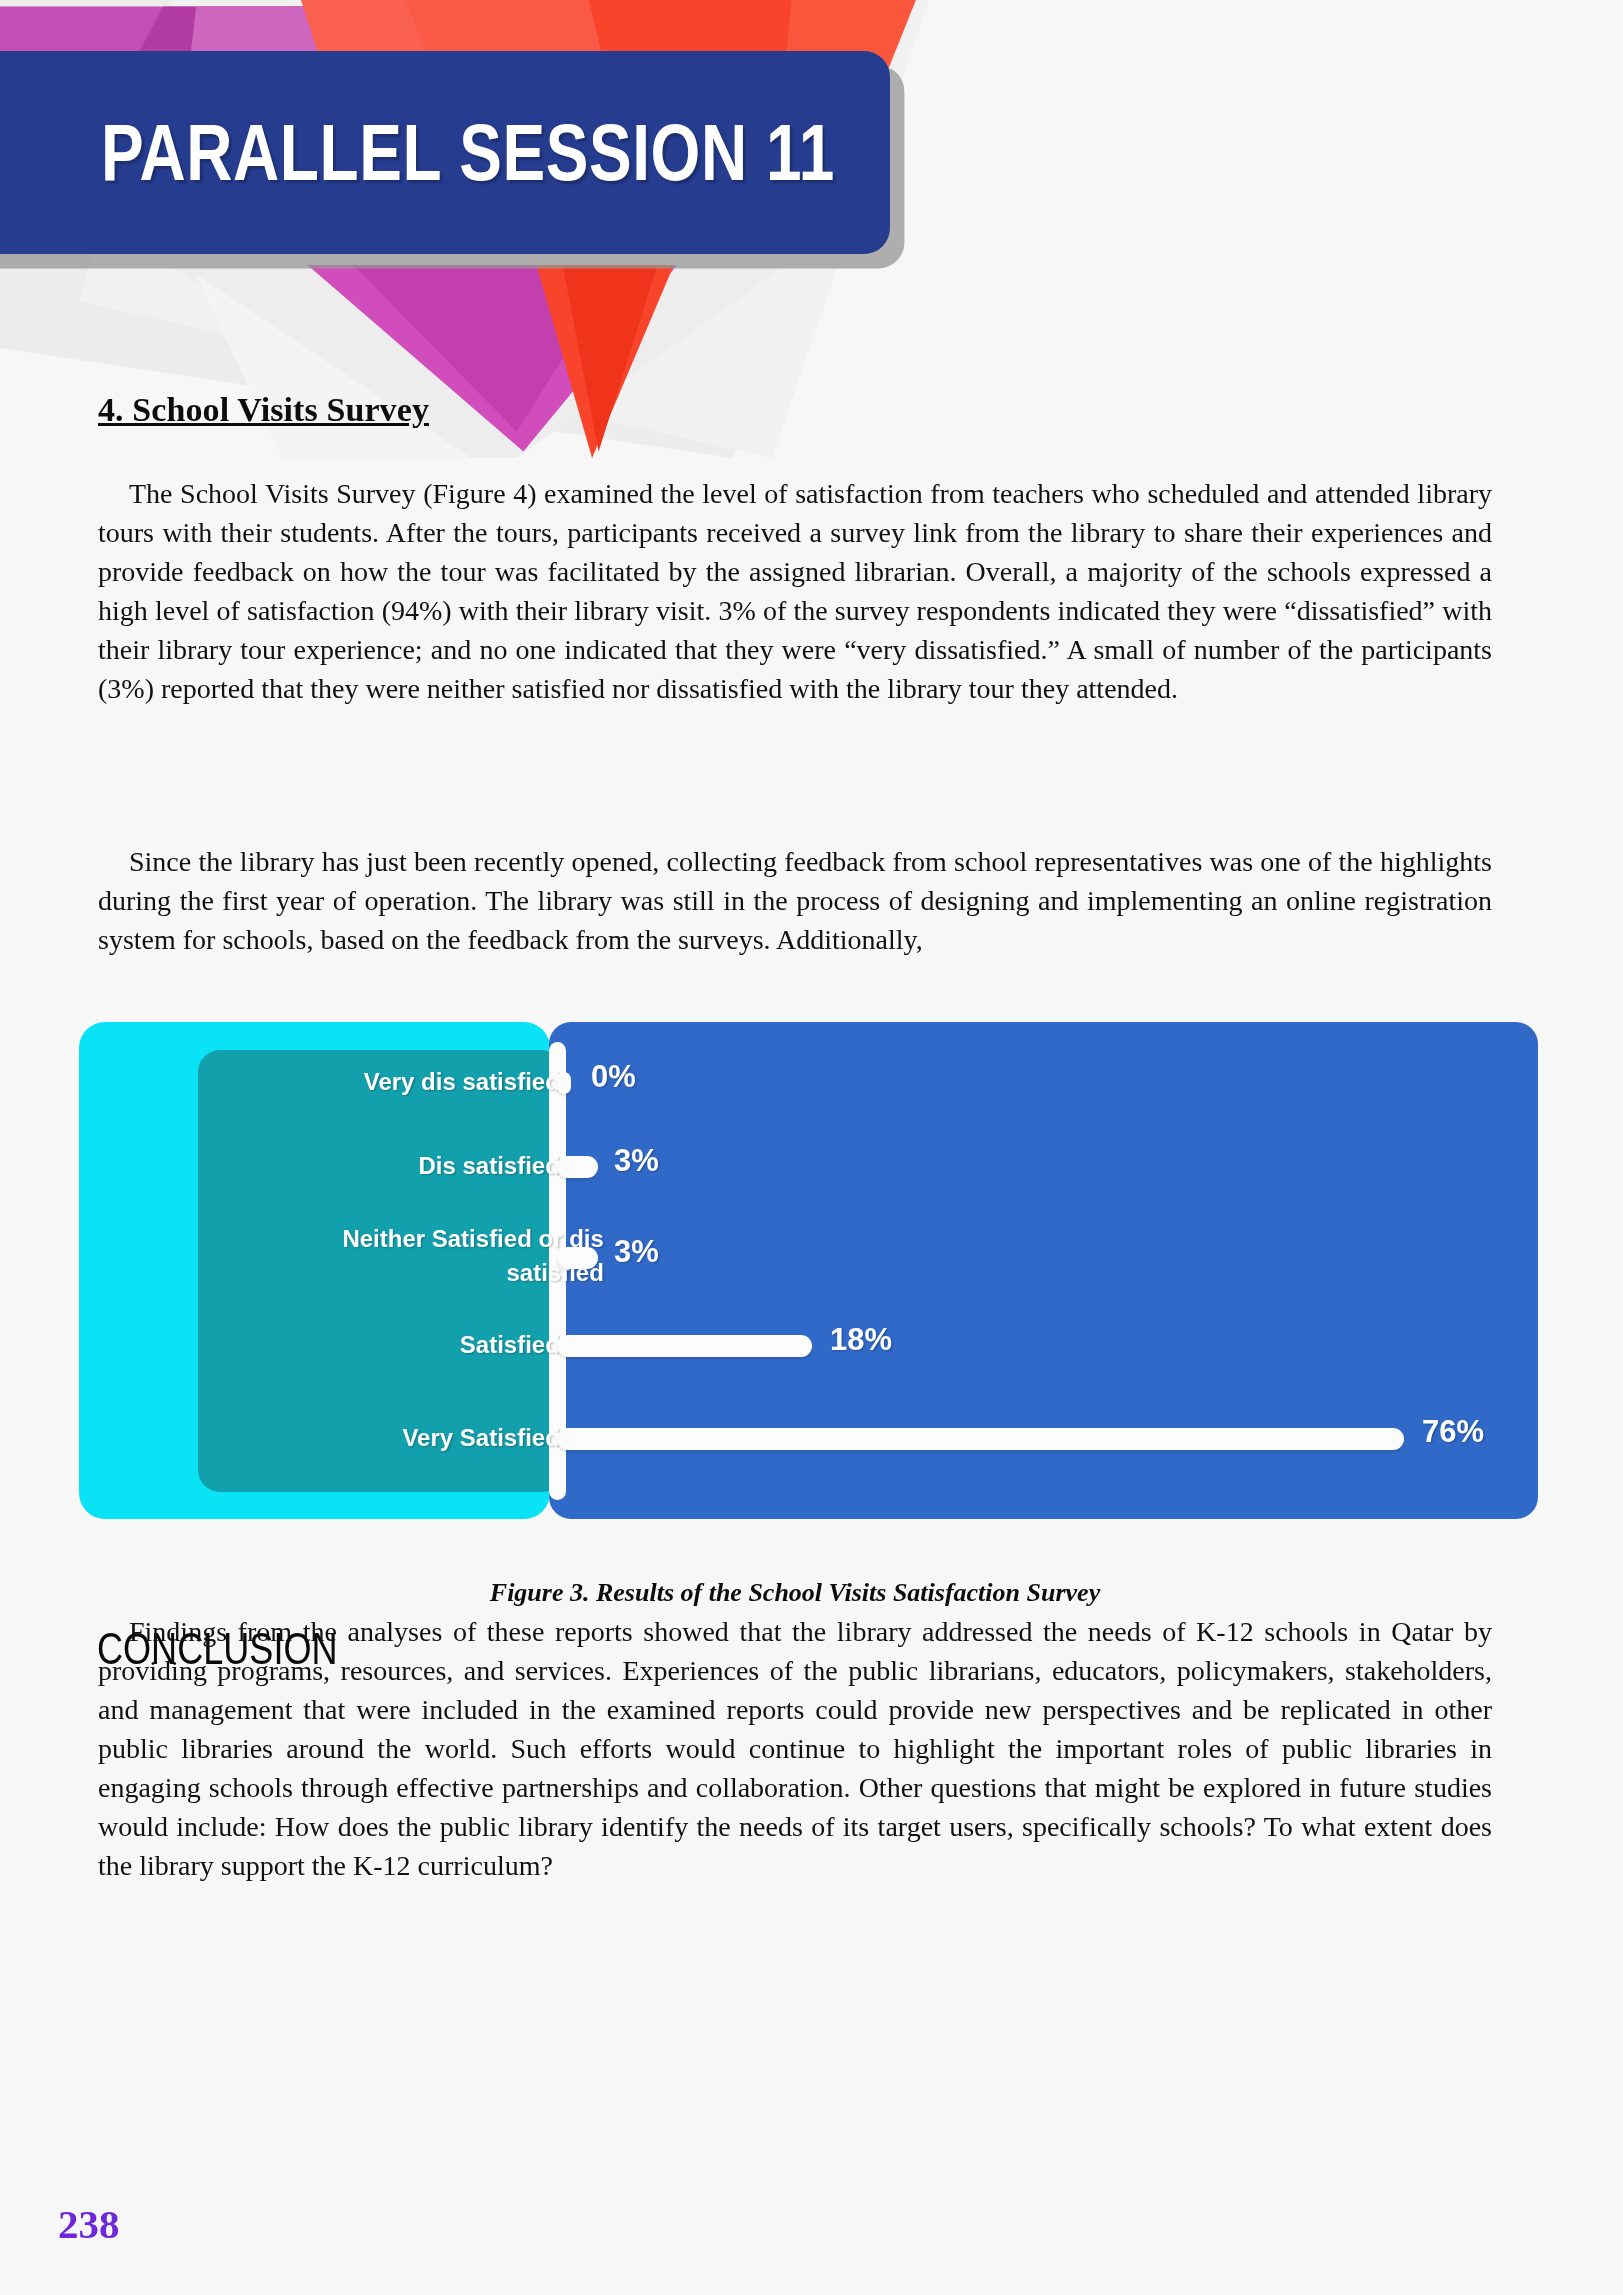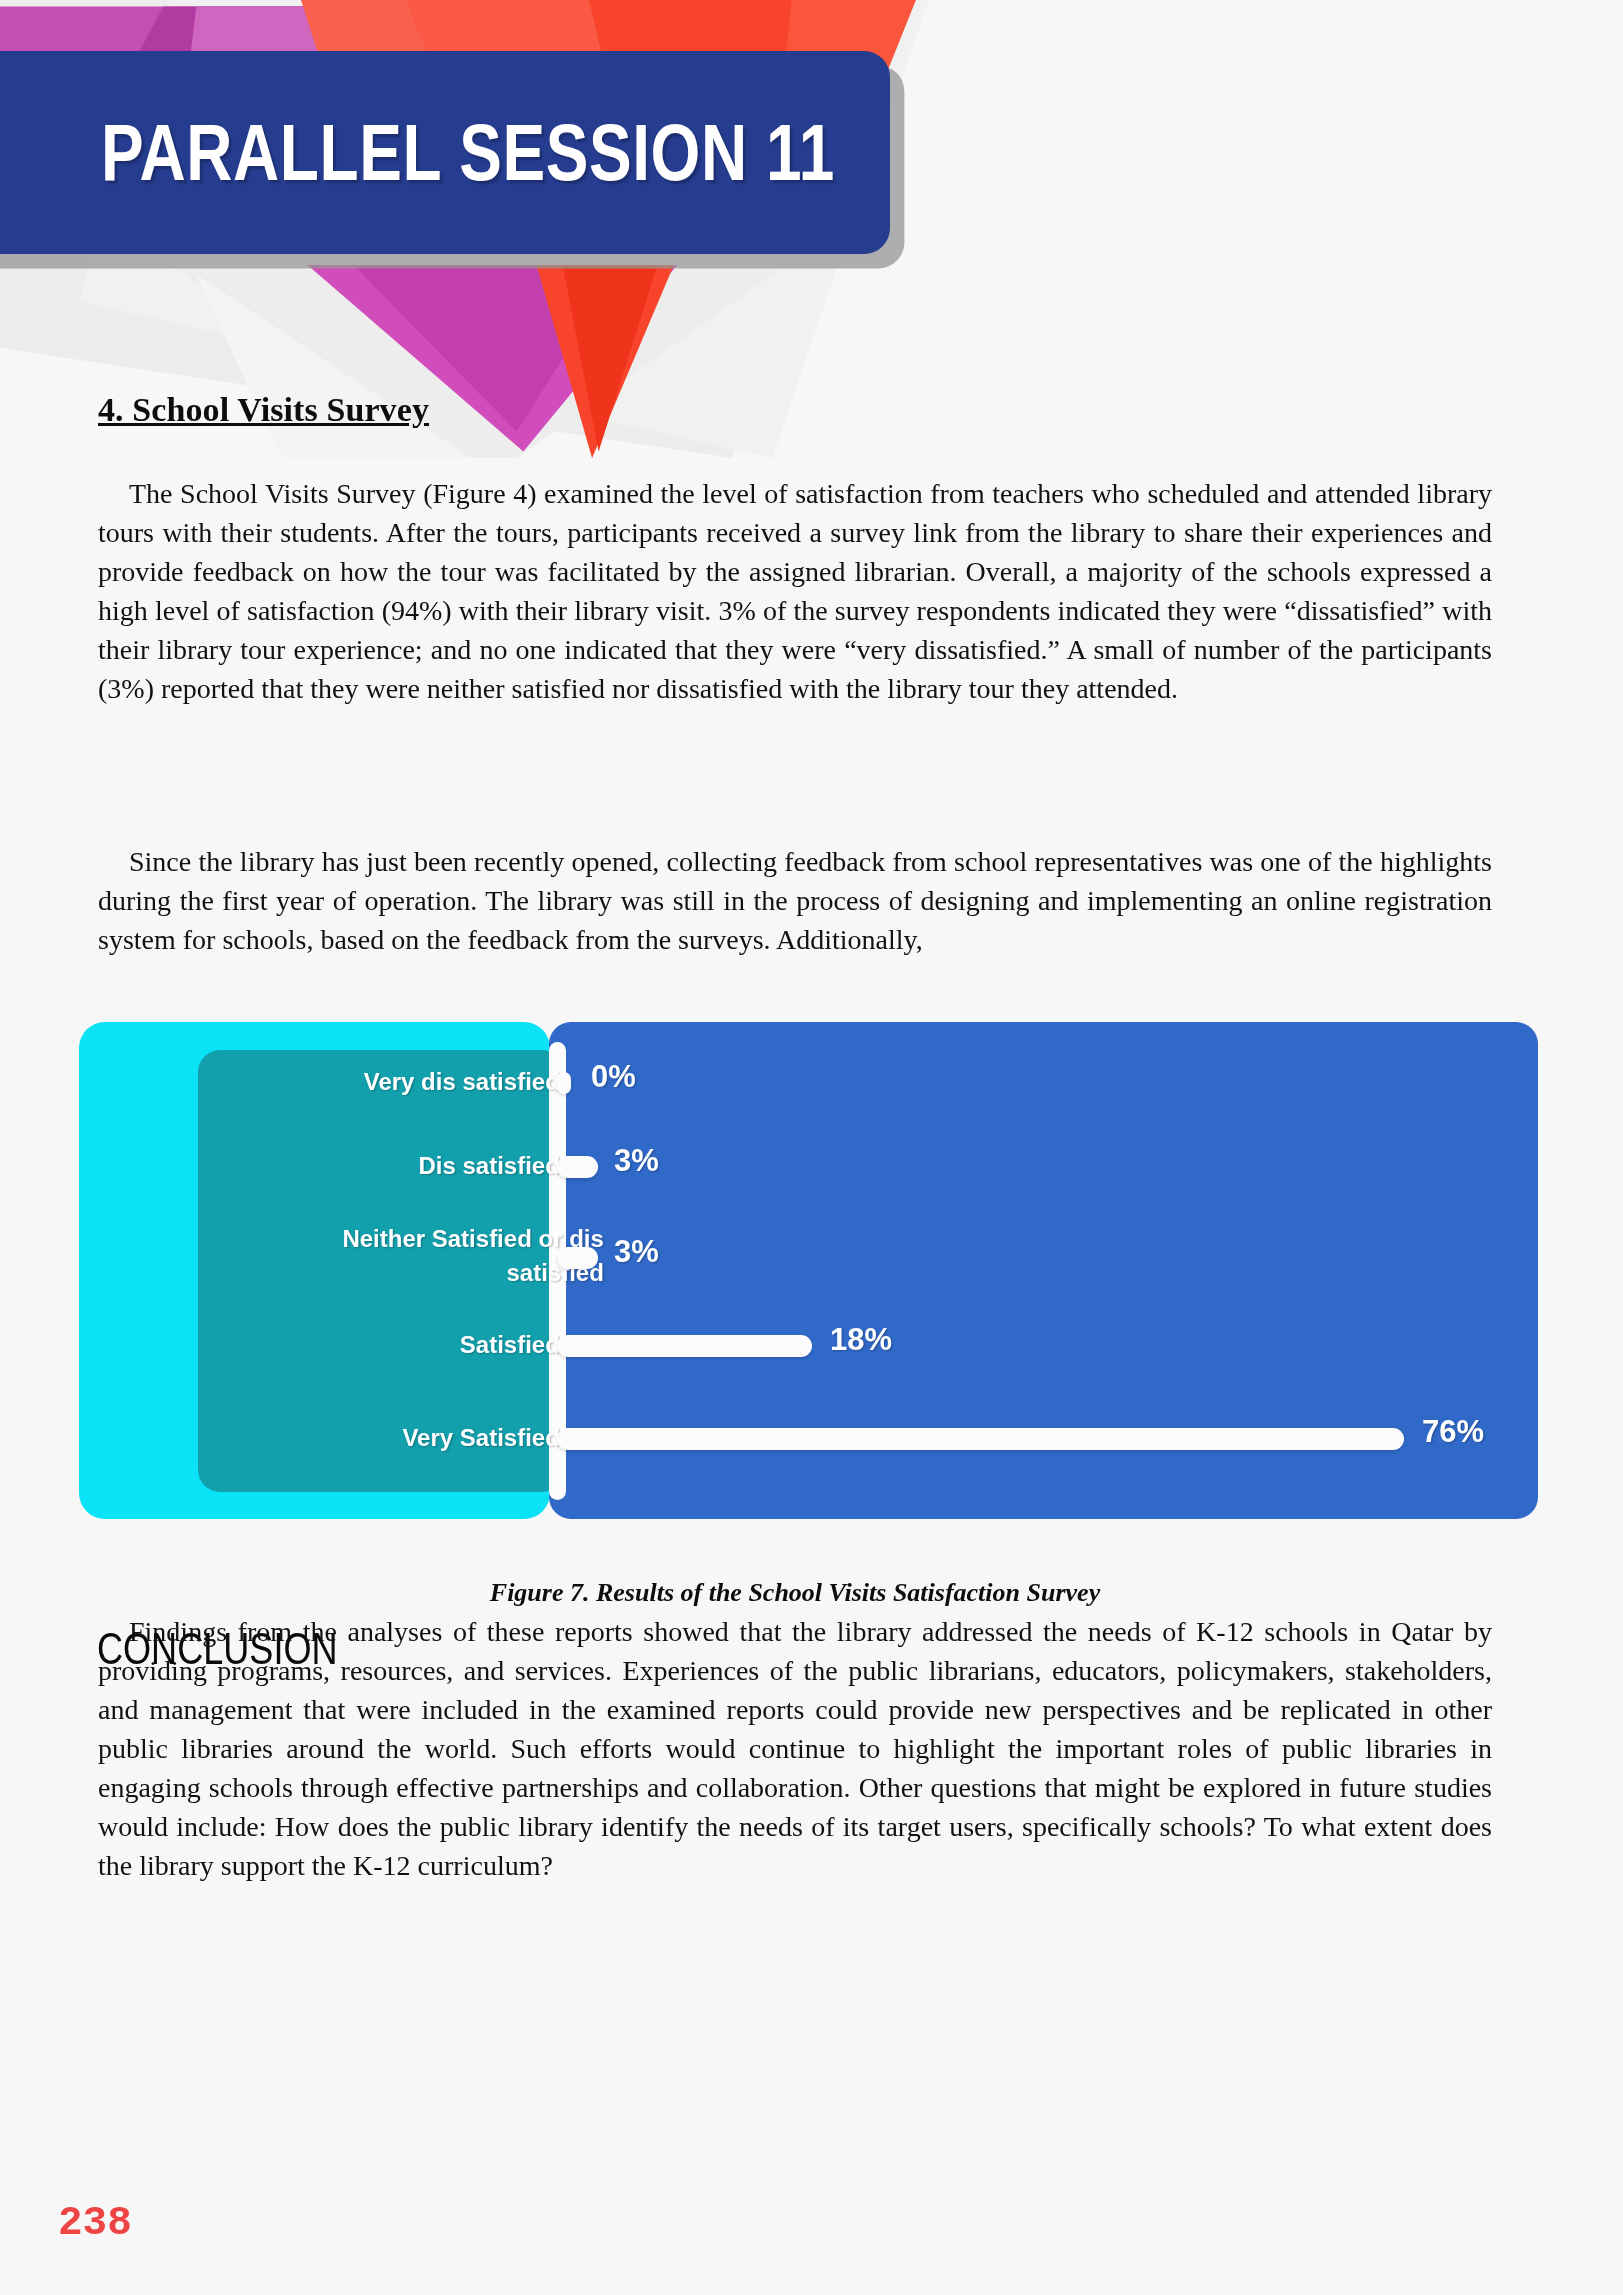--- a/index.html
+++ b/index.html
@@ -197,24 +197,24 @@
     color: #0a0a0a;
     letter-spacing: 0px;
     transform: scaleX(0.82);
     transform-origin: left top;
   }
 
   .page-number {
     position: absolute;
     left: 58px;
     top: 2200px;
-    font-family: Liberation Mono, monospace;
+    font-family: Liberation Serif, serif;
     font-weight: bold;
     font-size: 41px;
-    color: #ef4444;
+    color: #6d28d9;
   }
 </style>
 </head>
 <body>
 
 <div class="page">
 
   <div class="header-art">
     <svg width="929" height="458" viewBox="0 0 1420 700" xmlns="http://www.w3.org/2000/svg">
       <rect x="0" y="0" width="1420" height="700" fill="#f7f7f7"></rect>
@@ -284,21 +284,21 @@
 
       <div class="chart-row" style="top:378px; height:79px;">
         <div class="row-label" style="top:21px;">Very Satisfied</div>
         <div class="row-bar" style="top:27.5px; width:847px;"></div>
         <div class="row-value" style="left:1343px; top:14.4px;">76%</div>
       </div>
 
     </div>
   </div>
 
-  <div class="fig-caption">Figure 7. Results of the School Visits Satisfaction Survey</div>
+  <div class="fig-caption">Figure 3. Results of the School Visits Satisfaction Survey</div>
 
   <div class="conclusion-heading">CONCLUSION</div>
 
   <div class="para" id="para-3">Findings from the analyses of these reports showed that the library addressed the needs of K-12 schools in Qatar by providing programs, resources, and services. Experiences of the public librarians, educators, policymakers, stakeholders, and management that were included in the examined reports could provide new perspectives and be replicated in other public libraries around the world. Such efforts would continue to highlight the important roles of public libraries in engaging schools through effective partnerships and collaboration. Other questions that might be explored in future studies would include: How does the public library identify the needs of its target users, specifically schools? To what extent does the library support the K-12 curriculum?</div>
 
   <div class="page-number">238</div>
 
 </div>
 
 

